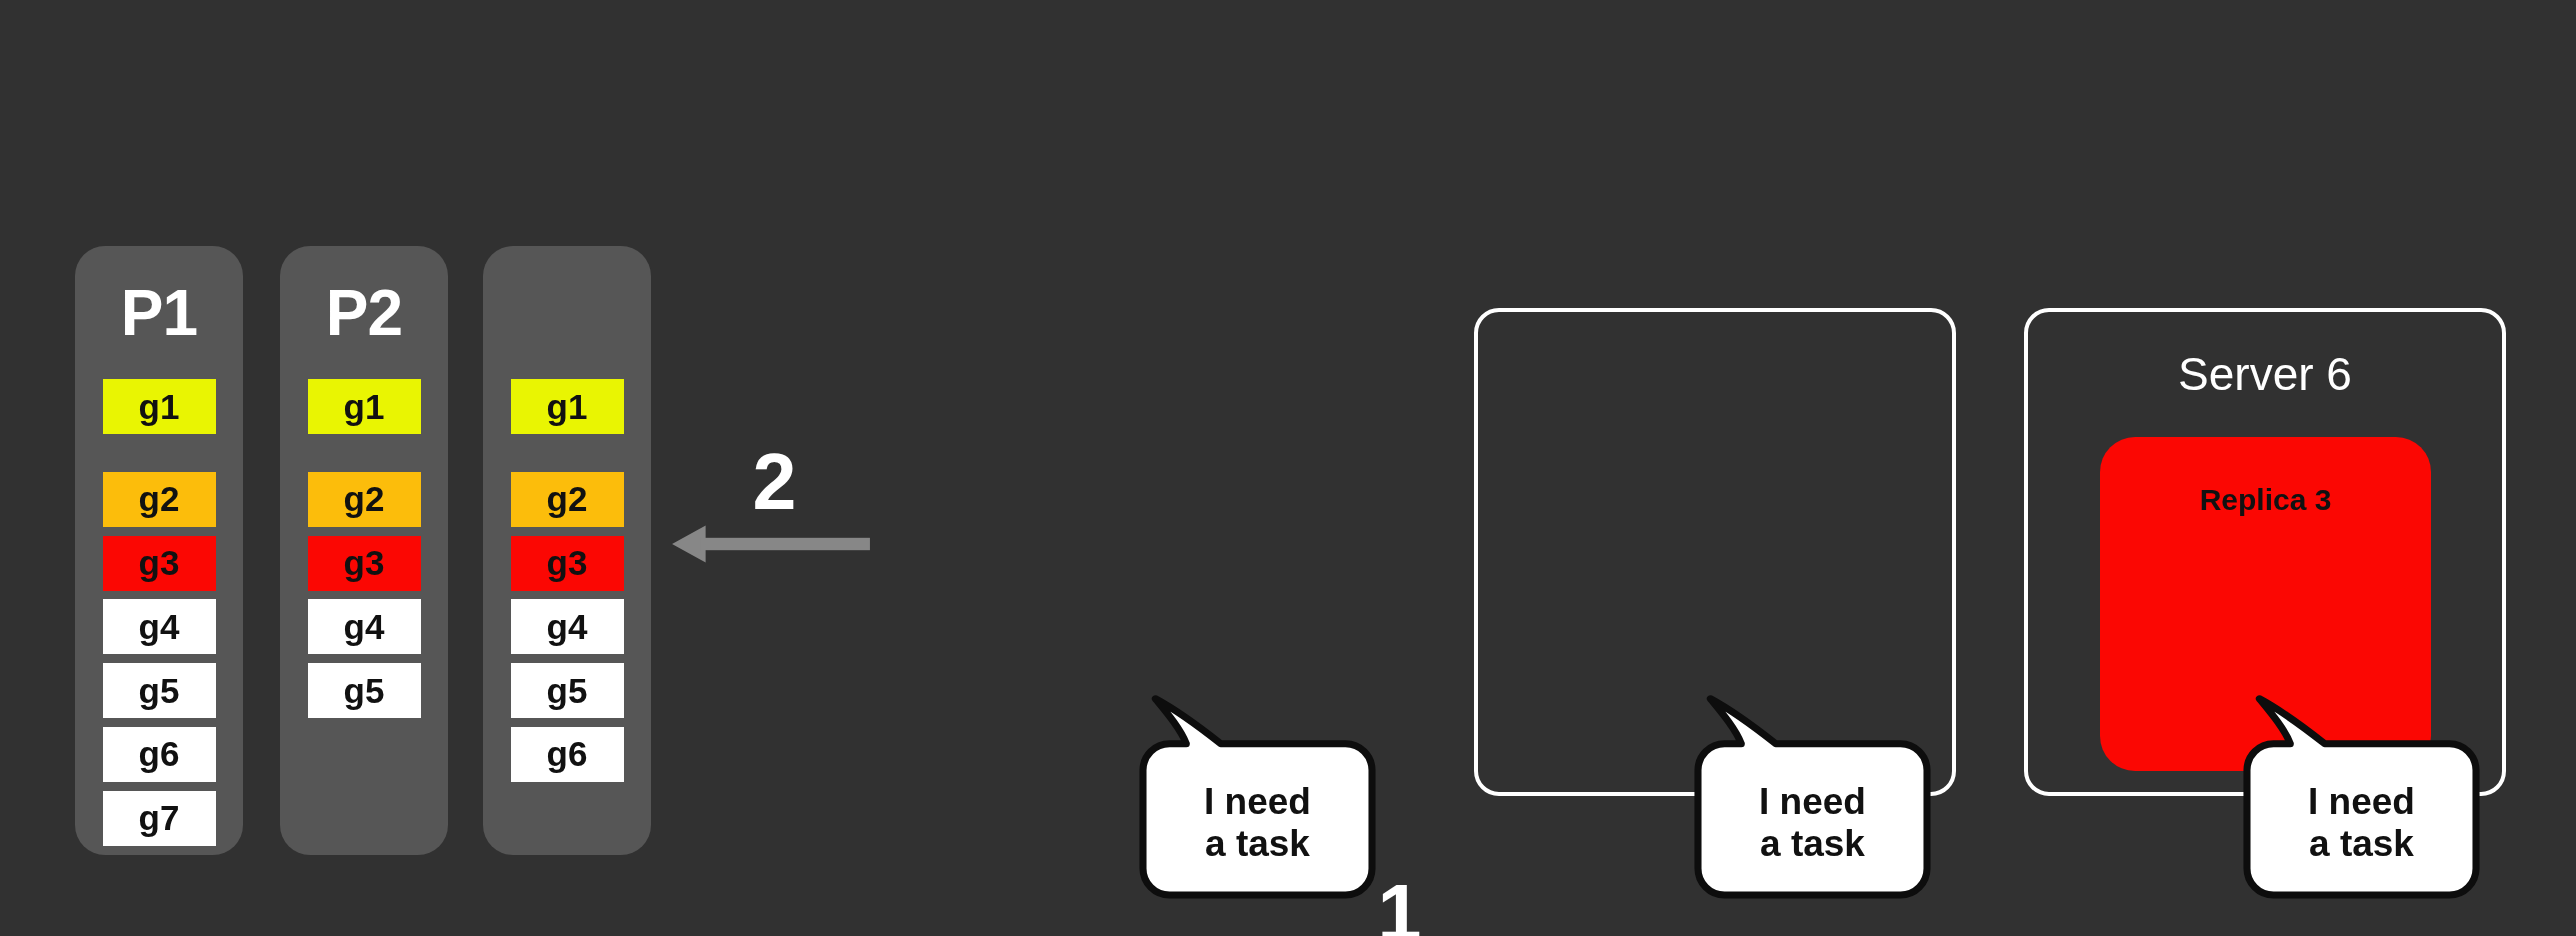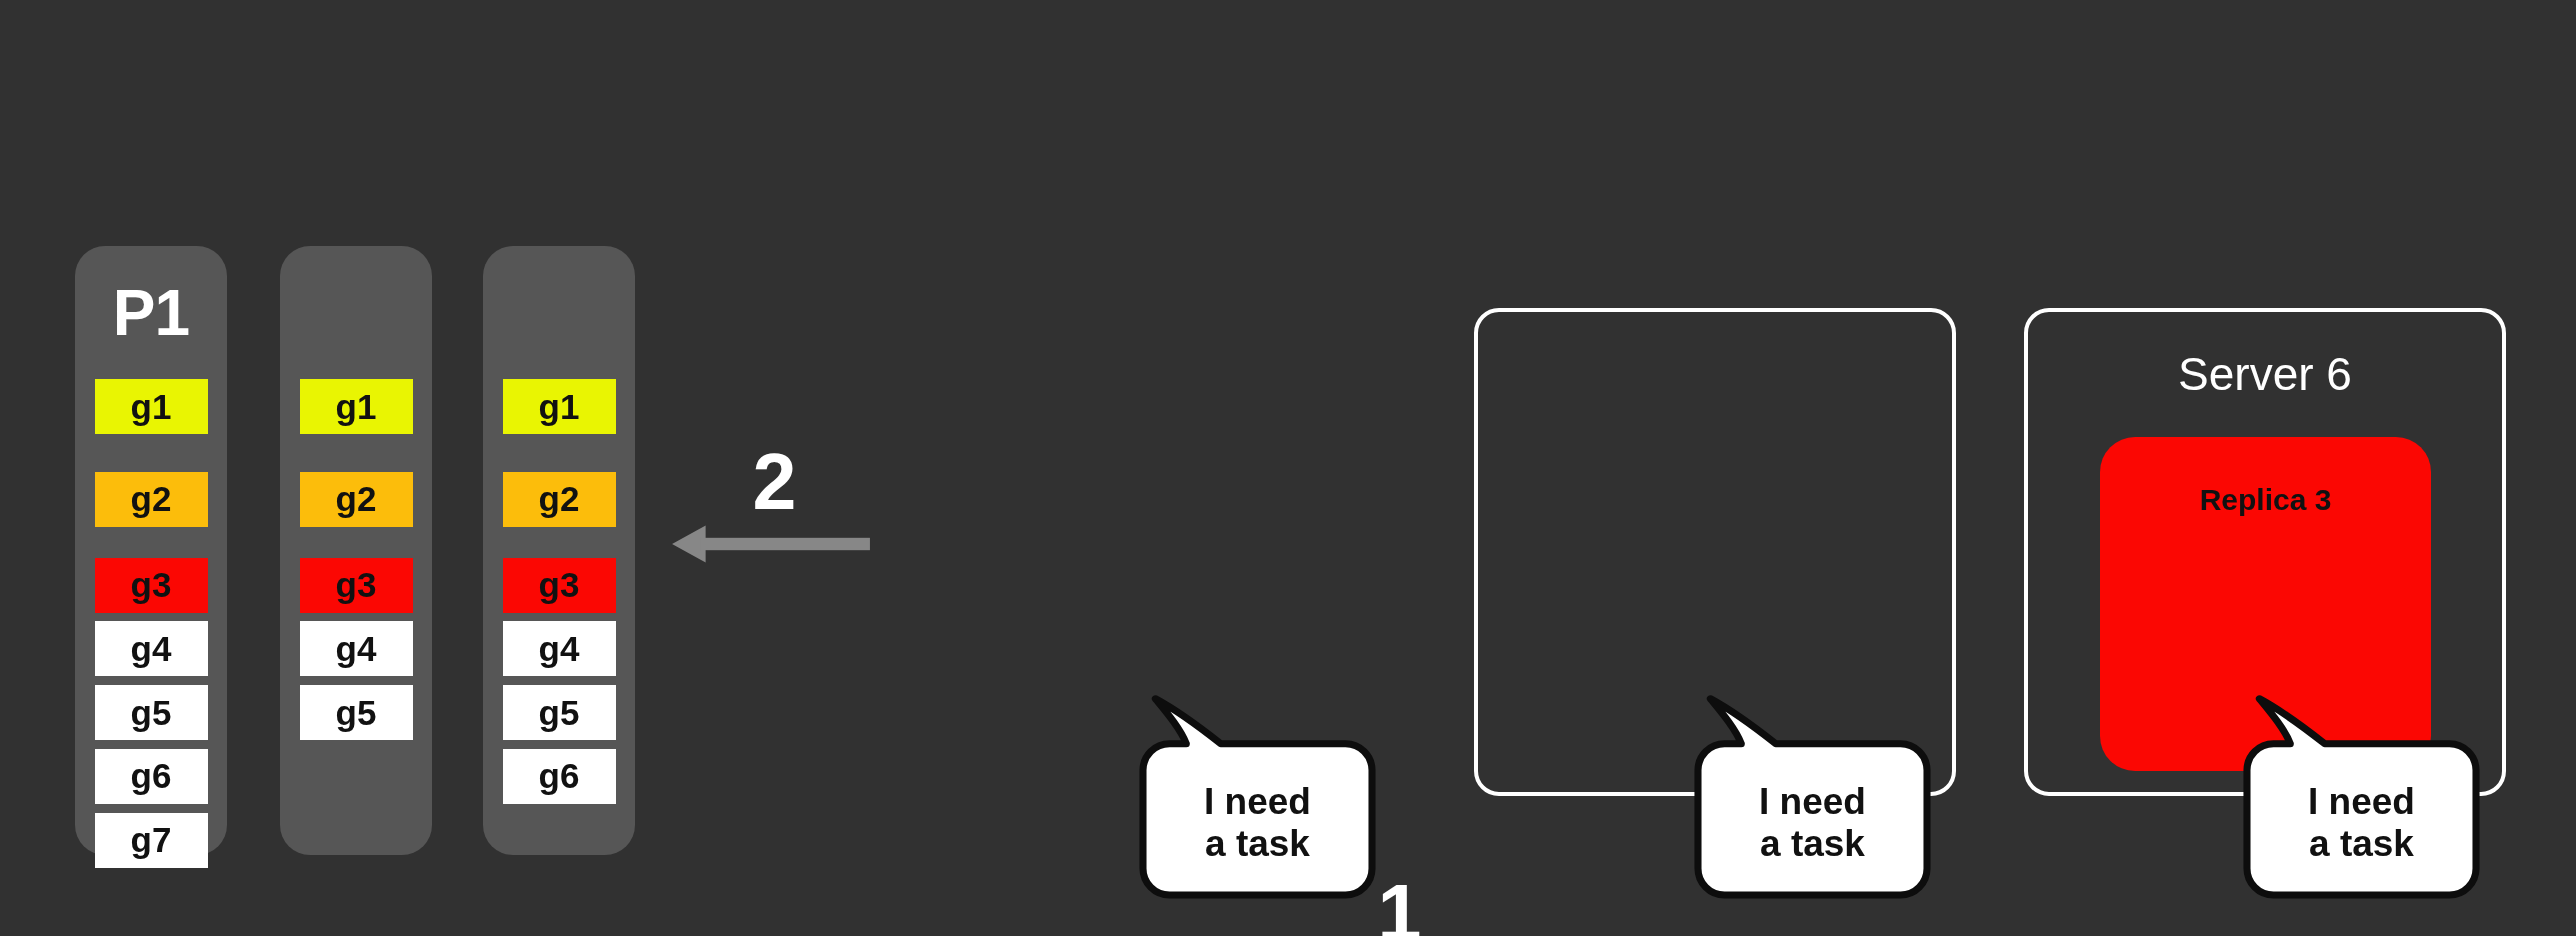--- a/index.html
+++ b/index.html
@@ -13,21 +13,21 @@
     width: 2576px;
     height: 937px;
     background: var(--background, #313131);
     overflow: hidden;
   }
 
   
   .partition {
     position: absolute;
     top: 246px;
-    width: 152px;
+    width: 168px;
     height: 609px;
     background: var(--partition_bg);
     border-radius: 30px;
   }
   #partition-0 { left: 75px; }
   #partition-1 { left: 280px; }
   #partition-2 { left: 483px; }
   .partition-title {
     margin-top: 30px;
     text-align: center;
@@ -51,21 +51,21 @@
     height: 55px;
     display: flex;
     align-items: center;
     justify-content: center;
     font-size: 35px;
     font-weight: 700;
     color: var(--text_dark);
   }
   .task[data-color="yellow"]  { background: var(--task_yellow); }
   .task[data-color="orange"]  { background: var(--task_orange); margin-top: 29px; }
-  .task[data-color="red"]     { background: var(--task_red); margin-top: 22px; }
+  .task[data-color="red"]     { background: var(--task_red); }
   .task[data-color="white"]   { background: var(--task_white); }
 
   
   .step-label {
     position: absolute;
     width: 97px;
     text-align: center;
     font-size: 79px;
     font-weight: 700;
     line-height: 1;
@@ -162,20 +162,21 @@
       <div class="task" data-color="orange">g2</div>
       <div class="task" data-color="red">g3</div>
       <div class="task" data-color="white">g4</div>
       <div class="task" data-color="white">g5</div>
       <div class="task" data-color="white">g6</div>
       <div class="task" data-color="white">g7</div>
     </div>
   </div>
 
   <div class="partition" id="partition-1">
+    <div class="partition-title">P2</div>
     <div class="tasks">
       <div class="task" data-color="yellow">g1</div>
       <div class="task" data-color="orange">g2</div>
       <div class="task" data-color="red">g3</div>
       <div class="task" data-color="white">g4</div>
       <div class="task" data-color="white">g5</div>
     </div>
   </div>
 
   <div class="partition" id="partition-2">

